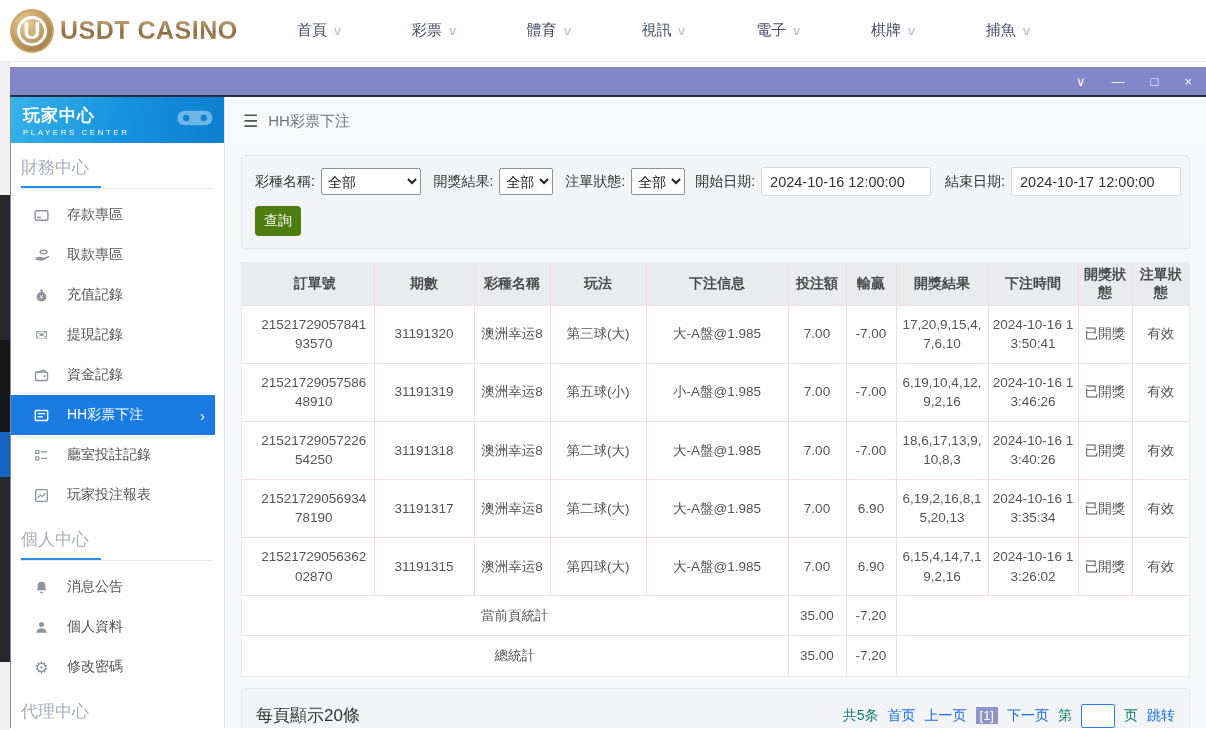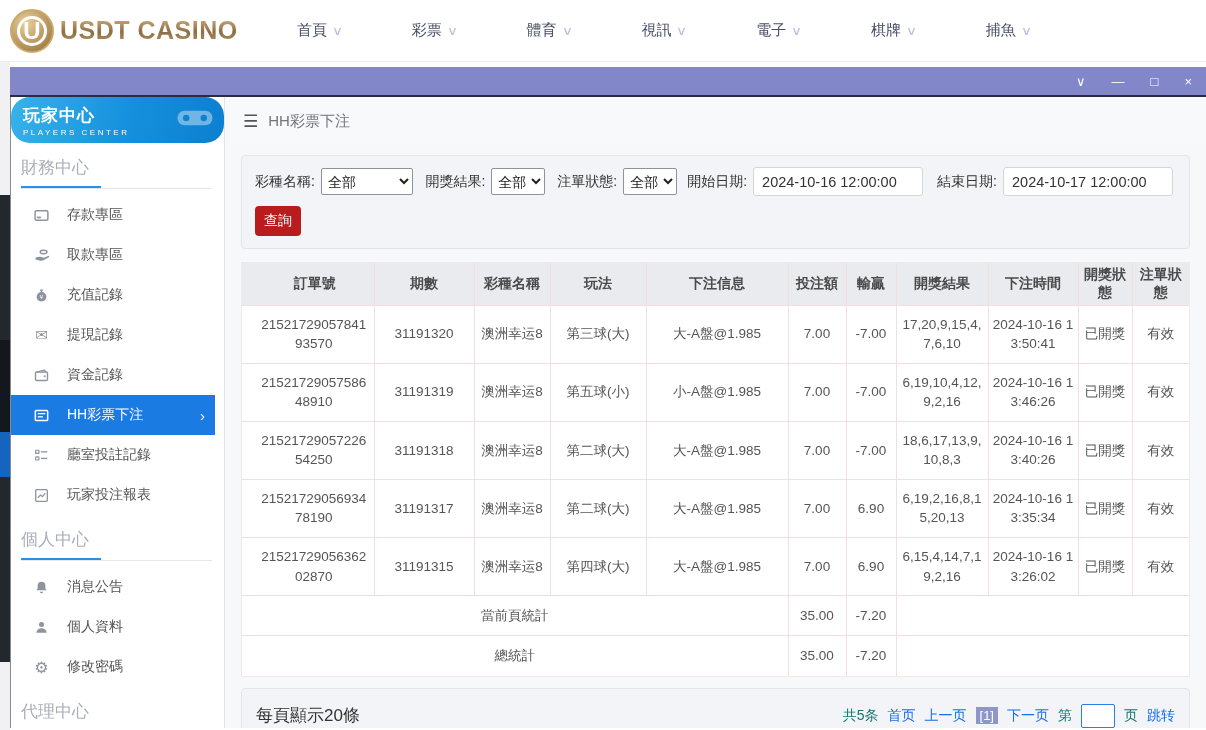--- a/index.html
+++ b/index.html
@@ -36,21 +36,21 @@
   .window { position:absolute; left:10px; top:67px; width:1196px; height:663px; }
   .titlebar { height:30px; background:#8187c9; border-bottom:2px solid #2c2c3e;
     display:flex; align-items:center; justify-content:flex-end; }
   .win-controls { display:flex; gap:26px; padding-right:14px; }
   .win-controls span { color:#fff; font-size:13px; line-height:1; cursor:pointer; }
   .win-body { display:flex; height:631px; background:#fff; border-left:1px solid #8a8a92; }
 
   
   .sidebar { width:214px; background:#fff; border-right:1px solid #e4e4e8; overflow:hidden; flex:none; }
   .sb-header { height:46px; background:linear-gradient(100deg,#36b3ea 0%,#1590dd 55%,#0d7fd0 100%);
-    color:#fff; display:flex; align-items:center; justify-content:space-between; padding:0 10px 0 12px;border-radius:19px; }
+    color:#fff; display:flex; align-items:center; justify-content:space-between; padding:0 10px 0 12px; }
   .sb-title { font-size:17px; font-weight:bold; letter-spacing:1px; }
   .sb-sub { font-size:8px; letter-spacing:2.5px; margin-top:1px; }
   .sb-pad { opacity:.4; }
   .sb-section { padding:13px 0 0 10px; font-size:17px; color:#a9aeb6; }
   .sb-underline { height:3px; margin:7px 12px 6px 10px;
     background:linear-gradient(to right,#2b8fe8 0,#2b8fe8 80px,transparent 80px);
     border-bottom:1px solid #e4e6ea; }
   .side-item { height:40px; display:flex; align-items:center; gap:17px;
     padding:0 10px 0 22px; color:#555; font-size:14px; cursor:pointer; }
   .si-icon { width:17px; color:#8d949d; display:flex; align-items:center; justify-content:center;
@@ -60,32 +60,32 @@
   .si-arrow { margin-left:auto; font-size:15px; color:#fff; }
 
   
   .main { flex:1; background:#f7f8fa; overflow:hidden; }
   .crumb { height:48px; display:flex; align-items:center; gap:10px; padding-left:18px;
     background:#f8f9fb; }
   .burger { font-size:17px; color:#555; cursor:pointer; }
   .crumb-title { font-size:15px; color:#70757d; }
 
   .filter-panel { margin:10px 16px 0 16px; background:#f3f4f7; border:1px solid #e3e5e9;
-    border-radius:4px; padding:11px 8px 12px 13px; }
+    border-radius:4px; padding:11px 0 12px 13px; }
   .f-row { display:flex; align-items:center; gap:6px; flex-wrap:nowrap; }
   .f-label { font-size:14px; color:#333; white-space:nowrap; }
   .f-select { height:27px; border:1px solid #8f9399; border-radius:2px; background:#fff;
     font-size:14px; color:#222; padding:0 2px; font-family:inherit; }
   .w-155 { width:155px; margin-right:6px; }
   .w-78  { width:80px;  margin-right:6px; }
   .w-58  { width:58px;  margin-right:4px; }
   .f-date { width:170px; height:29px; border:1px solid #d4d6da; border-radius:3px;
     font-size:14.5px; color:#333; padding:0 8px; margin-right:8px; background:#fff; font-family:inherit; }
   .f-row2 { margin-top:10px; }
-  .query-btn { background:#b91c1c; color:#fff; border:none; border-radius:4px;
+  .query-btn { background:#4d7c0f; color:#fff; border:none; border-radius:4px;
     width:46px; height:30px; font-size:14px; cursor:pointer; font-family:inherit; }
 
   .table-wrap { margin:13px 16px 0 16px; background:#fff; border:1px solid #eceaea; }
   table { width:100%; border-collapse:collapse; table-layout:fixed; }
   th { background:#e9ebee; font-size:14px; font-weight:bold; color:#4a4a4a;
     height:42px; border:1px solid #f2dede; border-top:none; padding:0 2px; }
   td { font-size:13.5px; color:#555; text-align:center; border:1px solid #f2dede;
     padding:9px 4px; height:57px; line-height:1.45; word-break:break-all; }
   tr.sum td { height:40px; padding:4px; }
   th:first-child, td:first-child { border-left:none;padding-left:16px; }

